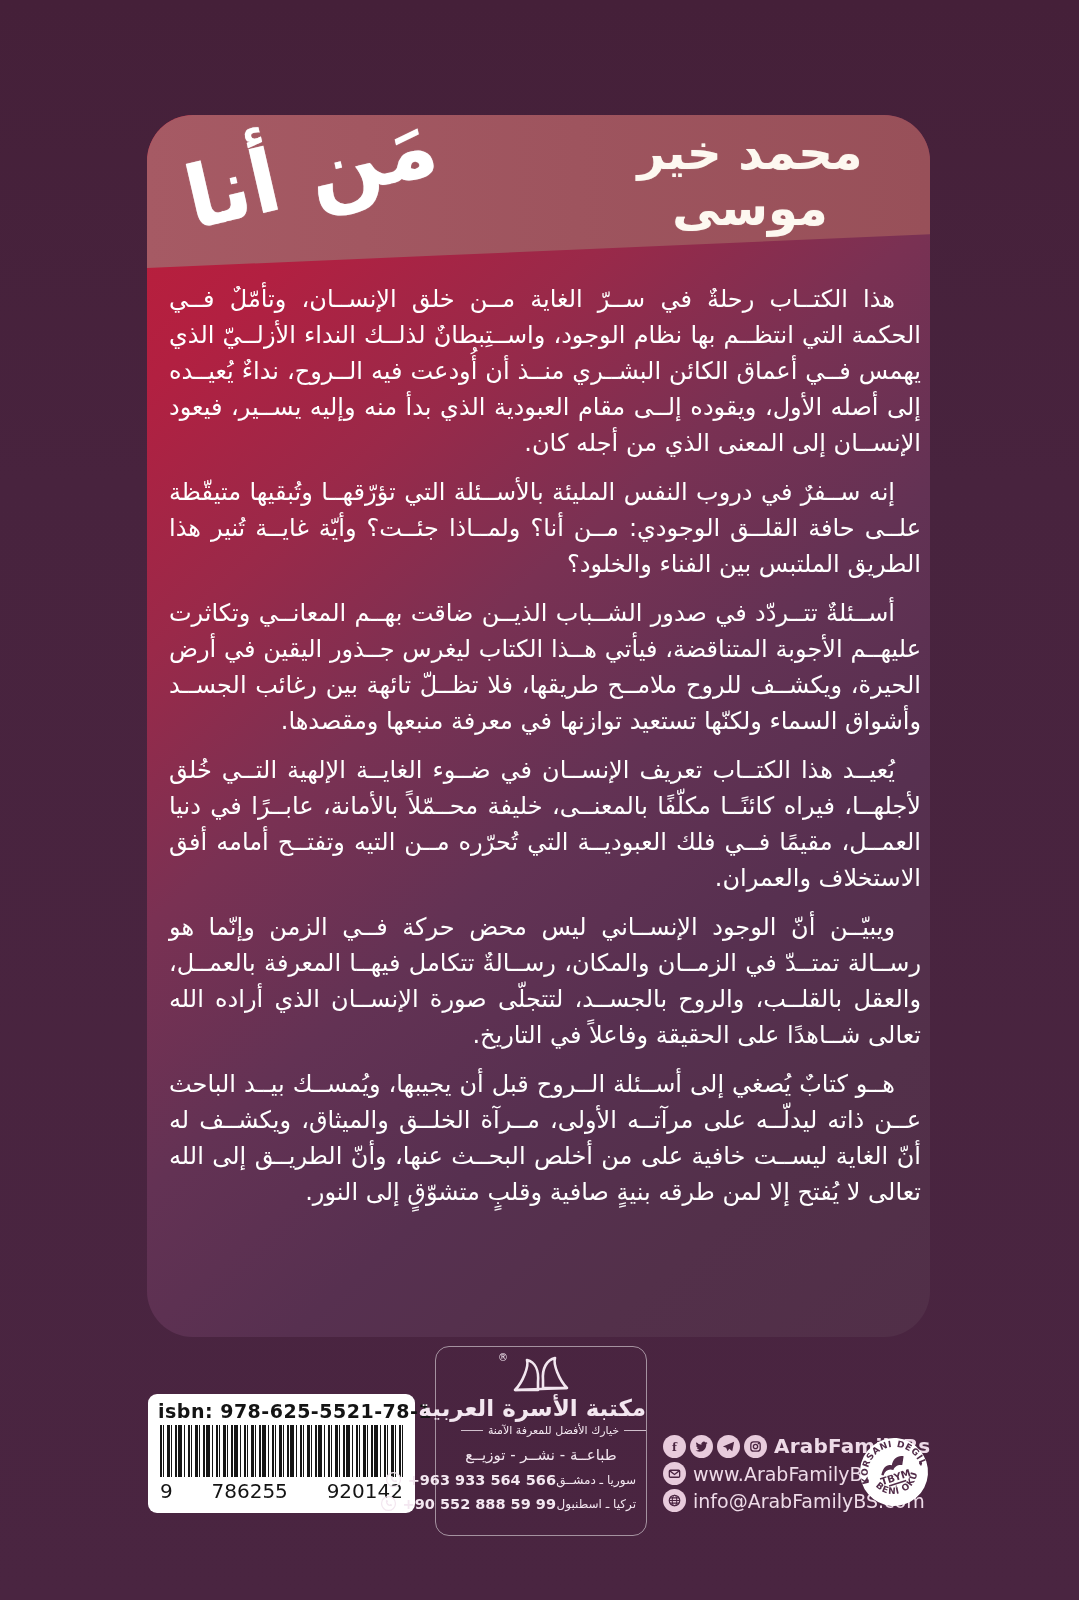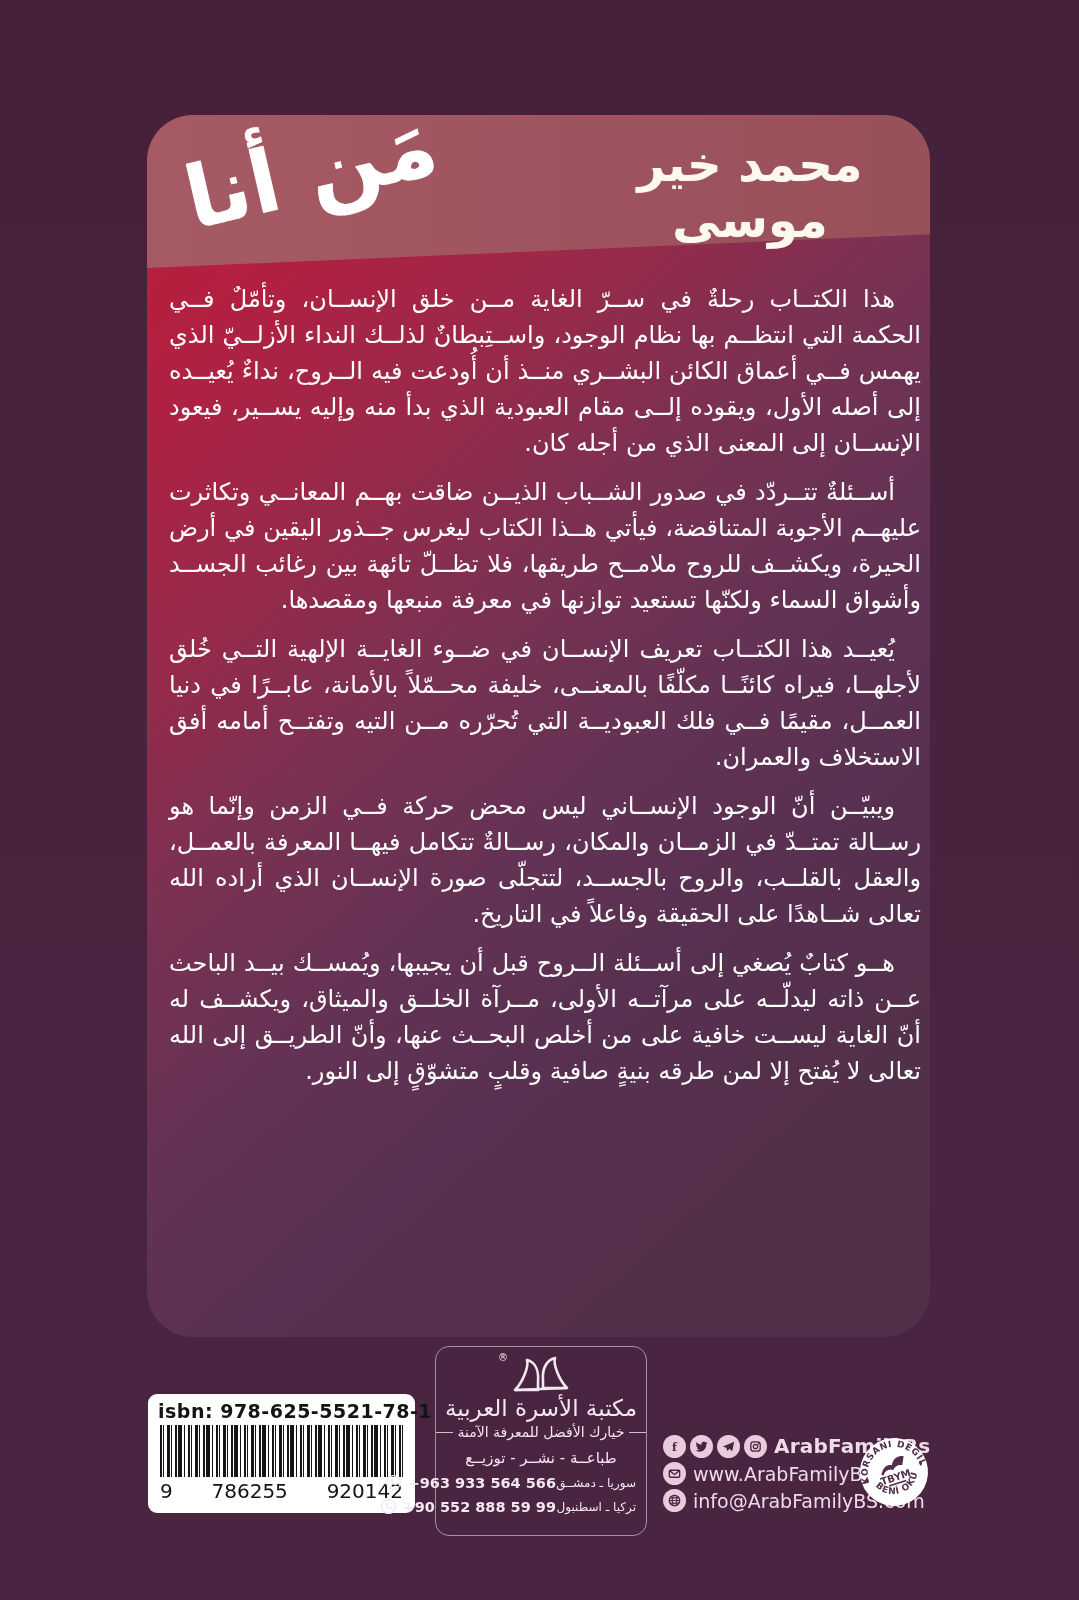--- a/index.html
+++ b/index.html
@@ -24,21 +24,21 @@
     clip-path:polygon(0 0,100% 0,100% 78%,0 100%);
   }
   
   .book-title {
     position:absolute; left:168px; top:96px; width:290px; height:170px;
     color:#ffffff; font-size:86px; font-weight:bold; text-align:center;
     line-height:150px; transform:rotate(-13deg); direction:rtl;
     text-shadow:0 0 1px rgba(255,255,255,.6);
   }
   .author-name {
-    position:absolute; left:620px; top:136px; width:260px;
+    position:absolute; left:620px; top:124px; width:260px;
     color:#fdf8f0; font-size:48px; font-weight:bold; text-align:center;
     direction:rtl; text-shadow:0 0 1px rgba(253,244,230,.5);
   }
   
   .synopsis {
     position:absolute; left:22px; right:9px; top:166px;
     direction:rtl; text-align:justify; color:#ffffff;
     font-size:24px; line-height:1.5; font-weight:500;
   }
   .synopsis p { margin-bottom:13px; text-indent:26px; }
@@ -62,24 +62,24 @@
   }
   .digits { display:flex; justify-content:space-between; padding:2px 2px 0; font-size:20px; }
   .pub-box {
     position:absolute; left:435px; top:1346px; width:212px; height:190px;
     border:1px solid rgba(255,255,255,.5); border-radius:14px;
     color:#f3e7f0; text-align:center; padding-top:5px; direction:rtl;
   }
   .pub-logo { position:relative; height:46px; }
   .pub-logo svg { height:44px; }
   .reg-mark { position:absolute; top:0; left:62px; font-size:10px; }
-  .pub-name { font-size:23px; font-weight:normal; margin-top:-3px; white-space:nowrap; }
+  .pub-name { font-size:23px; font-weight:bold; margin-top:-3px; white-space:nowrap; }
   .pub-tagline {
-    display:flex; align-items:center; justify-content:flex-end; gap:5px;
-    font-size:14px; margin-top:3px; white-space:nowrap;
+    display:flex; align-items:center; justify-content:flex-start; gap:5px;
+    font-size:11px; margin-top:3px; white-space:nowrap;
   }
   .pub-tagline::before, .pub-tagline::after {
     content:""; width:22px; border-top:1px solid rgba(243,231,240,.8);
   }
   .pub-services { font-size:15px; font-weight:normal; margin-top:9px; letter-spacing:.5px; }
   .contact-row {
     display:flex; direction:rtl; align-items:center; justify-content:flex-start;
     gap:6px; margin:7px 10px 0 8px; font-size:12px; white-space:nowrap;
   }
   .contact-region { width:74px; text-align:left; font-size:12px; }
@@ -106,20 +106,21 @@
 </style>
 </head>
 <body>
 
 <div class="cover">
 
   <div class="panel">
     <div class="band"></div>
     <div class="synopsis" dir="rtl">
       <p>هذا الكتــاب رحلةٌ في ســرّ الغاية مــن خلق الإنســان، وتأمّلٌ فــي الحكمة التي انتظــم بها نظام الوجود، واســتِبطانٌ لذلــك النداء الأزلــيّ الذي يهمس فــي أعماق الكائن البشــري منــذ أن أُودعت فيه الــروح، نداءٌ يُعيــده إلى أصله الأول، ويقوده إلــى مقام العبودية الذي بدأ منه وإليه يســير، فيعود الإنســان إلى المعنى الذي من أجله كان.</p>
+      <p>إنه ســفرٌ في دروب النفس المليئة بالأســئلة التي تؤرّقهــا وتُبقيها متيقّظة علــى حافة القلــق الوجودي: مــن أنا؟ ولمــاذا جئــت؟ وأيّة غايــة تُنير هذا الطريق الملتبس بين الفناء والخلود؟</p>
       <p>أســئلةٌ تتــردّد في صدور الشــباب الذيــن ضاقت بهــم المعانــي وتكاثرت عليهــم الأجوبة المتناقضة، فيأتي هــذا الكتاب ليغرس جــذور اليقين في أرض الحيرة، ويكشــف للروح ملامــح طريقها، فلا تظــلّ تائهة بين رغائب الجســد وأشواق السماء ولكنّها تستعيد توازنها في معرفة منبعها ومقصدها.</p>
       <p>يُعيــد هذا الكتــاب تعريف الإنســان في ضــوء الغايــة الإلهية التــي خُلق لأجلهــا، فيراه كائنًــا مكلّفًا بالمعنــى، خليفة محــمّلاً بالأمانة، عابــرًا في دنيا العمــل، مقيمًا فــي فلك العبوديــة التي تُحرّره مــن التيه وتفتــح أمامه أفق الاستخلاف والعمران.</p>
       <p>ويبيّــن أنّ الوجود الإنســاني ليس محض حركة فــي الزمن وإنّما هو رســالة تمتــدّ في الزمــان والمكان، رســالةٌ تتكامل فيهــا المعرفة بالعمــل، والعقل بالقلــب، والروح بالجســد، لتتجلّى صورة الإنســان الذي أراده الله تعالى شــاهدًا على الحقيقة وفاعلاً في التاريخ.</p>
       <p>هــو كتابٌ يُصغي إلى أســئلة الــروح قبل أن يجيبها، ويُمســك بيــد الباحث عــن ذاته ليدلّــه على مرآتــه الأولى، مــرآة الخلــق والميثاق، ويكشــف له أنّ الغاية ليســت خافية على من أخلص البحــث عنها، وأنّ الطريــق إلى الله تعالى لا يُفتح إلا لمن طرقه بنيةٍ صافية وقلبٍ متشوّقٍ إلى النور.</p>
     </div>
   </div>
 
   <div class="book-title">مَن أنا</div>
   <div class="author-name">محمد خير موسى</div>
 

